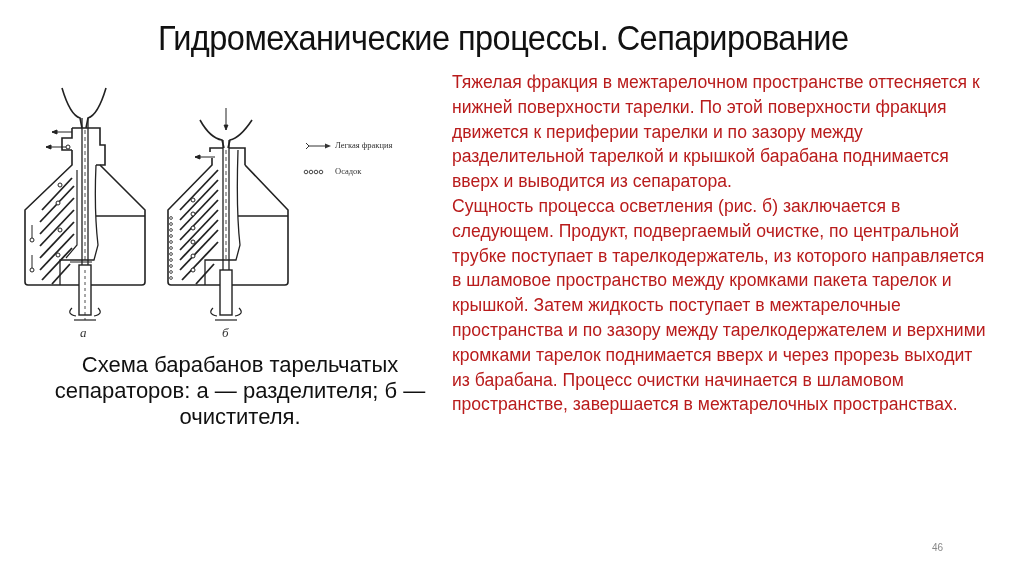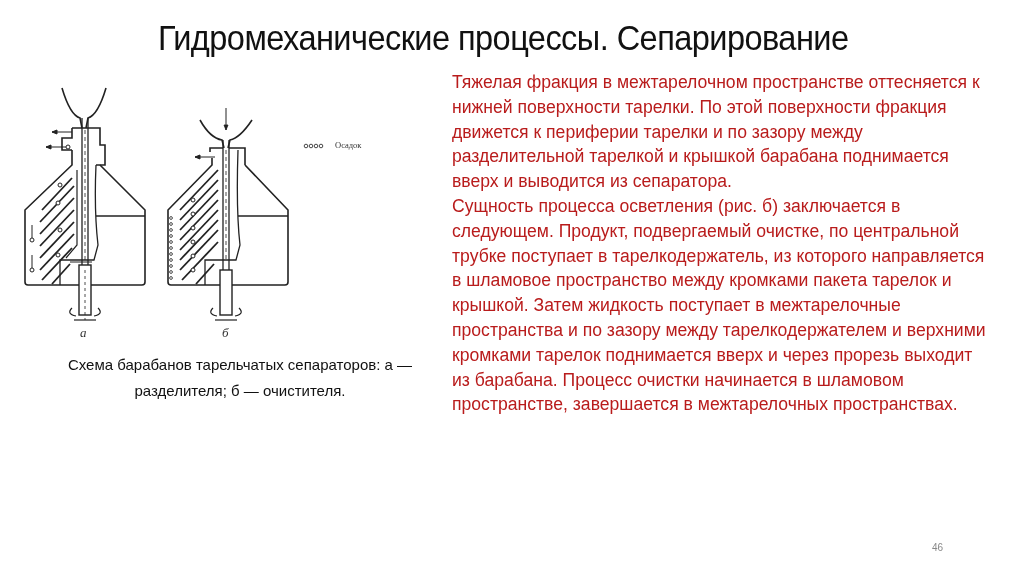--- a/index.html
+++ b/index.html
@@ -12,21 +12,21 @@
     .figure { position: absolute; left: 0; top: 70px; width: 445px; height: 280px; }
     .figure svg { position: absolute; left: 0; top: 0; }
     .legend { position: absolute; left: 305px; top: 140px; width: 140px;
               font-family: "Liberation Serif", "DejaVu Serif", serif; font-size: 8.5px; color: #333; }
     .legend .row { position: relative; height: 26px; }
     .legend .row .txt { position: absolute; left: 30px; top: 0; line-height: 11px; white-space: nowrap; }
     .legend .sym { position: absolute; left: 0; top: 2px; width: 28px; height: 8px; }
     .subfig-label { position: absolute; font-family: "Liberation Serif", "DejaVu Serif", serif;
                     font-style: italic; font-size: 13px; color: #333; }
     .caption { position: absolute; left: 40px; top: 352px; width: 400px; text-align: center;
-               font-size: 15px; line-height: 26px; color: #111; }
+               font-size: 22px; line-height: 26px; color: #111; }
     .body-text { position: absolute; left: 452px; top: 70px; width: 540px;
                  font-size: 17.6px; line-height: 24.8px; color: #b91c1c; }
     .body-text p { margin: 0; }
     .page-num { position: absolute; left: 932px; top: 542px; font-size: 10px; color: #888; }
   </style>
 </head>
 <body>
 
 <div class="slide">
 
@@ -146,20 +146,28 @@
         <line x1="215" y1="250" x2="237" y2="250" stroke-width="1.2"></line>
       </g>
     </svg>
 
     <span class="subfig-label" style="left:80px; top:255px;">а</span>
     <span class="subfig-label" style="left:222px; top:255px;">б</span>
   </div>
 
   <div class="legend">
     <div class="row">
+      <svg class="sym" viewBox="0 0 28 8">
+        <path d="M1 1 L4 4 L1 7" stroke="#333" fill="none" stroke-width="1"></path>
+        <line x1="3" y1="4" x2="22" y2="4" stroke="#333" stroke-width="1"></line>
+        <path d="M26 4 L20 1.5 L20 6.5Z" fill="#333"></path>
+      </svg>
+      <span class="txt">Легкая фракция</span>
+    </div>
+    <div class="row">
       <svg class="sym" viewBox="0 0 28 8" style="left:-2px;">
         <circle cx="3" cy="4" r="1.8" stroke="#333" fill="none" stroke-width="0.9"></circle>
         <circle cx="8" cy="4" r="1.8" stroke="#333" fill="none" stroke-width="0.9"></circle>
         <circle cx="13" cy="4" r="1.8" stroke="#333" fill="none" stroke-width="0.9"></circle>
         <circle cx="18" cy="4" r="1.8" stroke="#333" fill="none" stroke-width="0.9"></circle>
       </svg>
       <span class="txt">Осадок</span>
     </div>
   </div>
 

